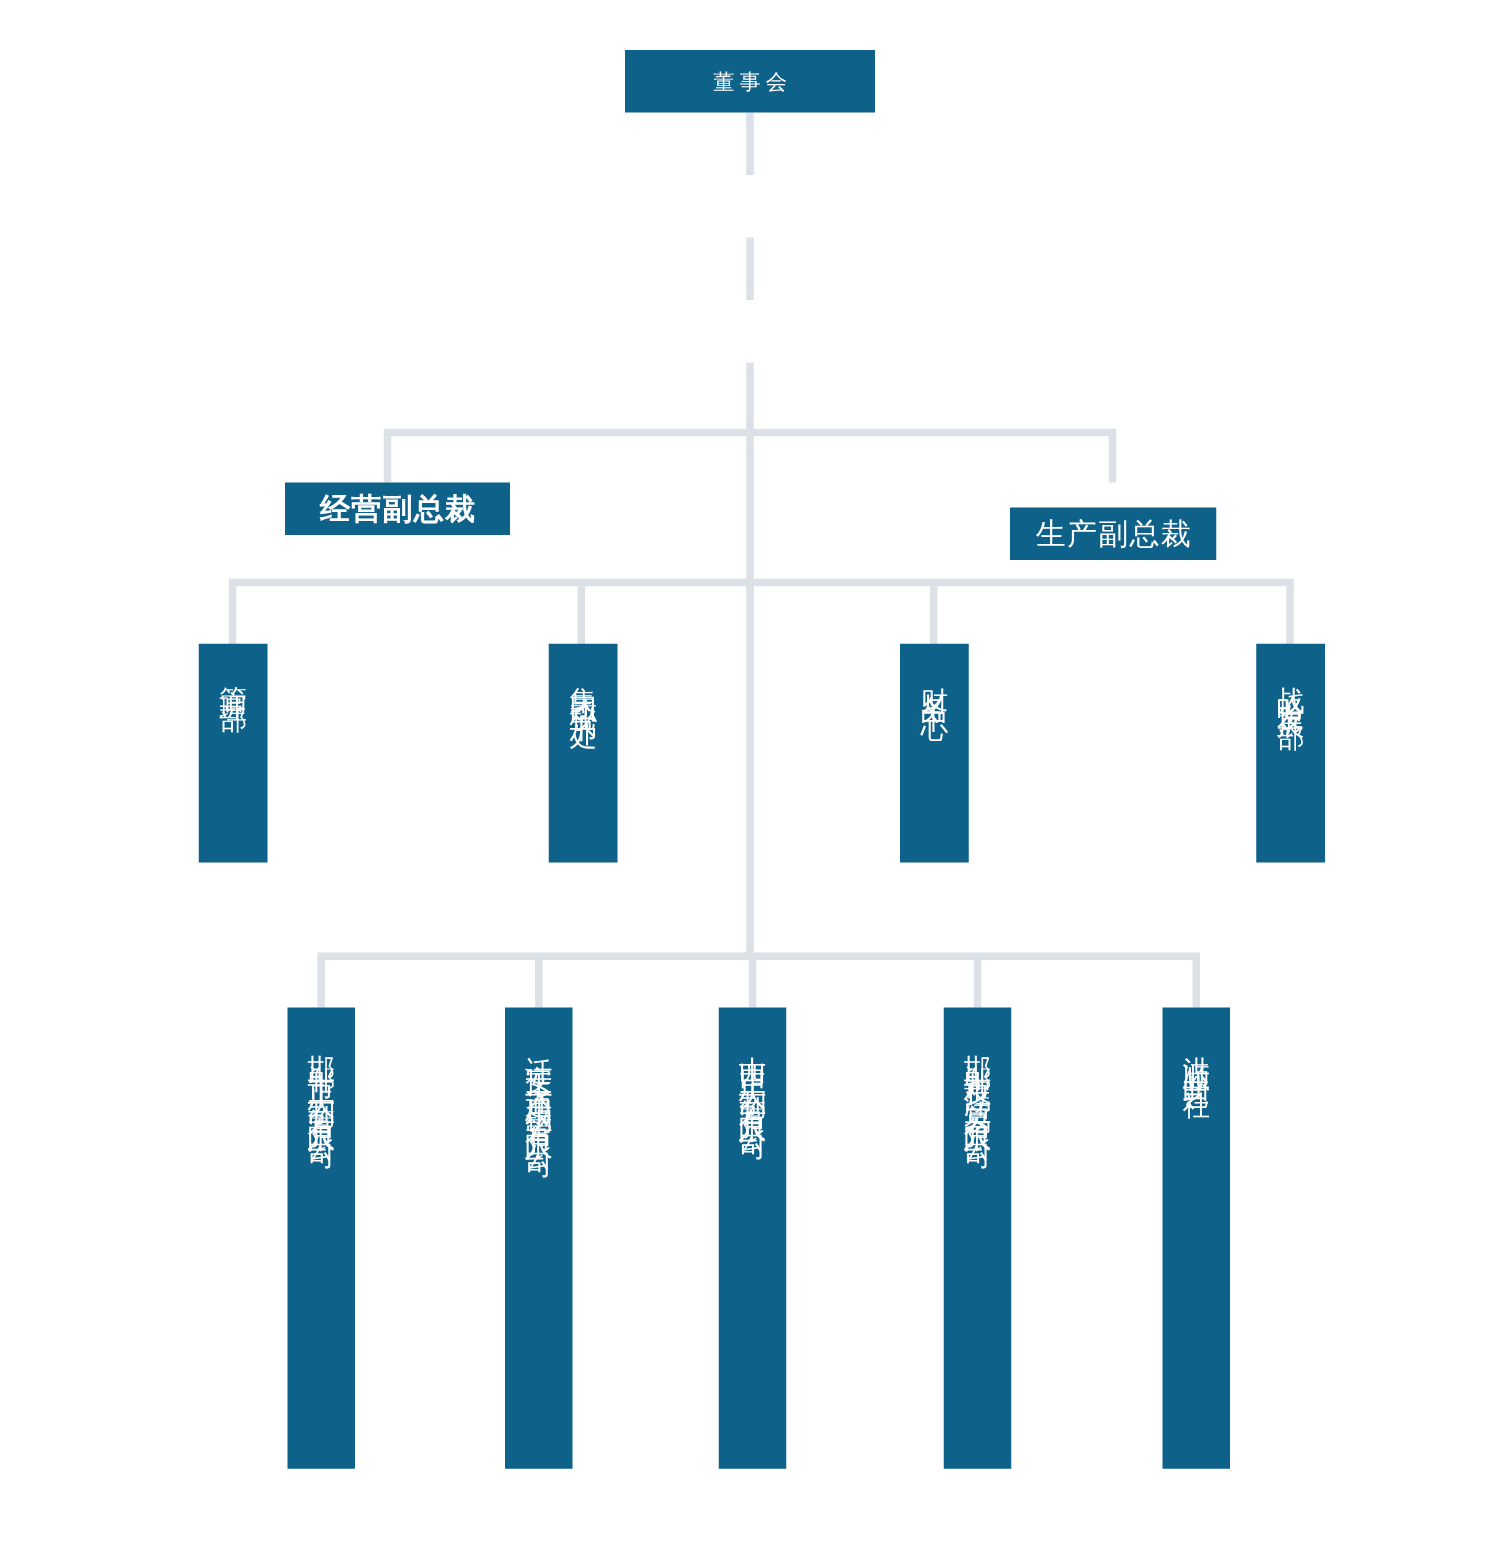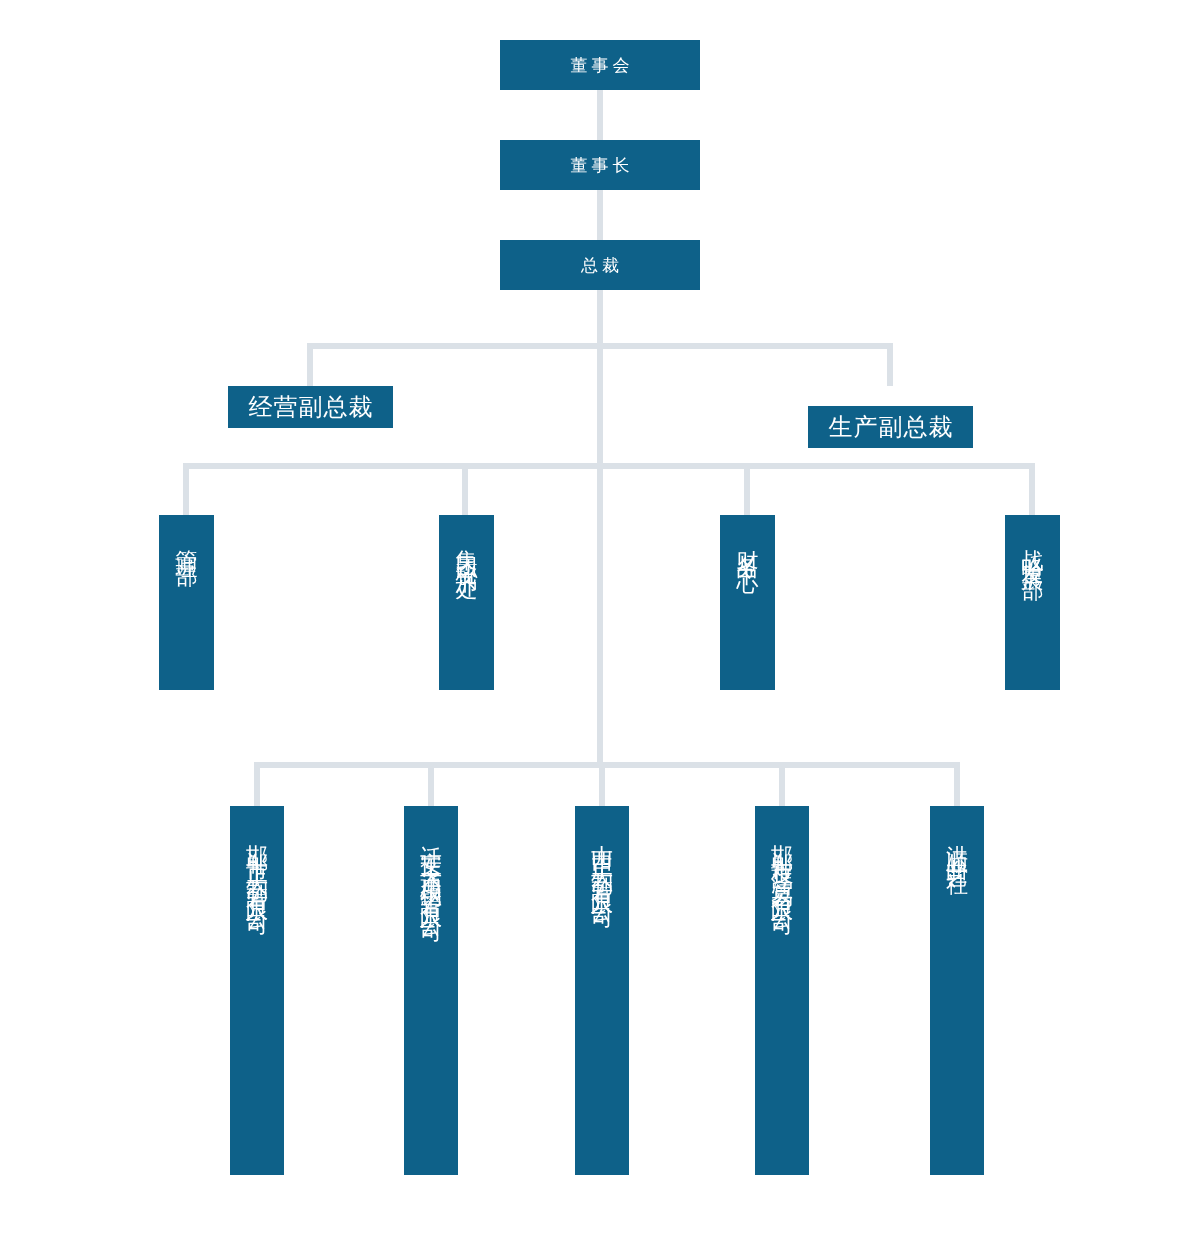--- a/index.html
+++ b/index.html
@@ -77,24 +77,22 @@
   <div class="line" style="left:1029px; top:469px; width:6px; height:46px;"></div>
 
   <div class="line" style="left:254px; top:762px; width:706px; height:6px;"></div>
   <div class="line" style="left:254px; top:768px; width:6px; height:38px;"></div>
   <div class="line" style="left:428px; top:768px; width:6px; height:38px;"></div>
   <div class="line" style="left:599px; top:768px; width:6px; height:38px;"></div>
   <div class="line" style="left:779px; top:768px; width:6px; height:38px;"></div>
   <div class="line" style="left:954px; top:768px; width:6px; height:38px;"></div>
 
   <div class="hnode" style="left:500px; top:40px; width:200px; height:50px;">董事会</div>
-  <div class="hnode" style="left:500px; top:140px; width:200px; height:50px;">董事长</div>
-  <div class="hnode" style="left:500px; top:240px; width:200px; height:50px;">总裁</div>
 
-  <div class="hnode vp" style="left:228px; top:386px; width:165px; height:42px;">经营副总裁</div>
+  <div class="hnode vp" style="left:228px; top:386px; width:180px; height:42px;font-weight:bold;">经营副总裁</div>
   <div class="hnode vp" style="left:808px; top:406px; width:165px; height:42px;">生产副总裁</div>
 
   <div class="vnode" style="left:159px; top:515px; width:55px; height:175px;">
     <span>管理部</span>
   </div>
   <div class="vnode" style="left:439px; top:515px; width:55px; height:175px;">
     <span>集团秘书处</span>
   </div>
   <div class="vnode" style="left:720px; top:515px; width:55px; height:175px;">
     <span>财务中心</span>

